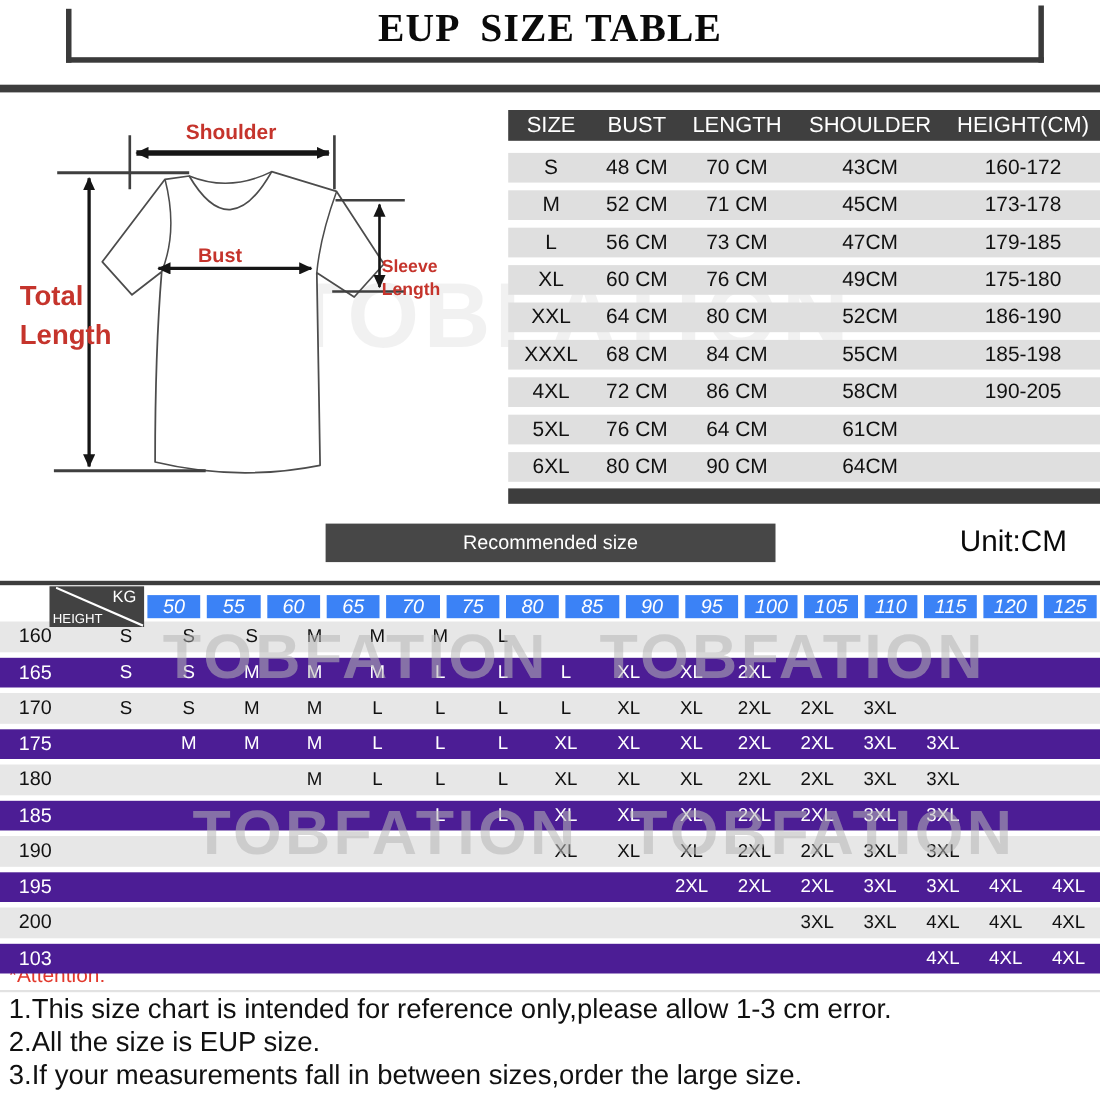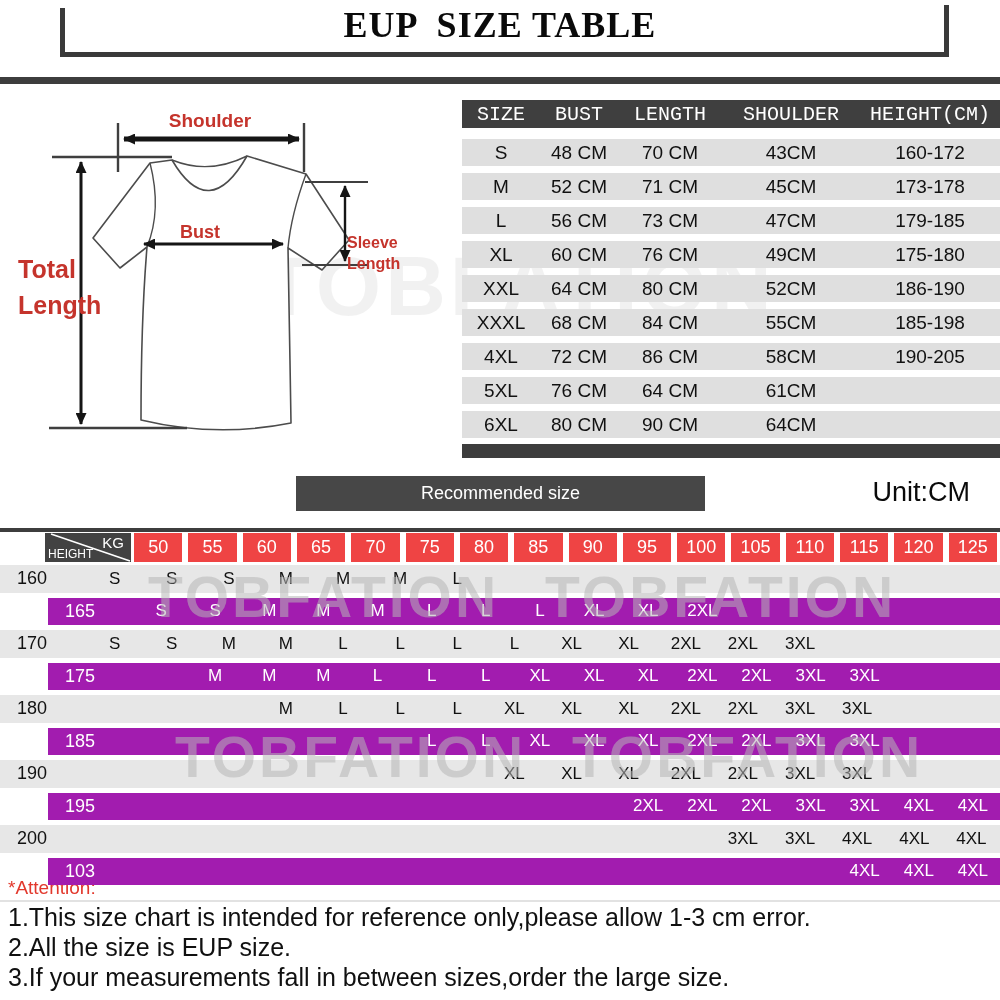--- a/index.html
+++ b/index.html
@@ -27,48 +27,48 @@
   .diagram-svg{position:absolute;left:0;top:95px;z-index:2;}
   .dlabel{position:absolute;color:#c5342c;font-weight:bold;z-index:2;}
   .lbl-shoulder{left:158px;top:110px;width:104px;text-align:center;font-size:19px;}
   .lbl-bust{left:168px;top:222px;width:64px;text-align:center;font-size:18px;}
   .lbl-total{left:18px;top:251px;width:84px;font-size:25px;line-height:1.45;}
   .lbl-sleeve{left:347px;top:233px;width:72px;font-size:16px;line-height:1.3;}
 
   
   .size-table{position:absolute;left:462px;top:100px;width:538px;z-index:2;}
   .st-grid{display:grid;grid-template-columns:78px 78px 104px 138px 140px;}
-  .st-header{height:28px;background:#3f3f3f;color:#fff;font-size:20px;font-family:Liberation Mono, monospace;}
+  .st-header{height:28px;background:#3f3f3f;color:#fff;font-size:20px;}
   .st-header .st-hcell{display:flex;align-items:center;justify-content:center;}
   .st-rows{margin-top:11px;display:flex;flex-direction:column;gap:7px;}
   .st-row{height:27px;background:#dfdfdf;font-size:19px;}
   .st-cell{display:flex;align-items:center;justify-content:center;}
   .st-bottombar{margin-top:6px;height:14px;background:#3d3d3d;}
 
   
   .reco-bar{position:absolute;left:296px;top:476px;width:409px;height:35px;background:#474747;
             color:#fff;font-size:18px;display:flex;align-items:center;justify-content:center;}
   .unit-label{position:absolute;left:853px;top:477px;width:117px;text-align:right;
               font-size:27px;color:#0a0a0a;}
 
   
   .matrix{position:absolute;left:0;top:528px;width:1000px;z-index:2;}
   .mx-topbar{height:4px;background:#3d3d3d;}
   .mx-grid{display:grid;grid-template-columns:86px repeat(16,1fr);}
   .mx-header{margin-top:1px;height:29px;padding-left:45px;}
-  .mx-hcell{background:#ef4444;color:#fff;margin:0 3px;display:flex;align-items:center;
-            justify-content:center;font-size:18px;}
+  .mx-hcell{background:#3b82f6;color:#fff;margin:8px 3px;display:flex;align-items:center;
+            justify-content:center;font-size:18px;font-style:italic;}
   .mx-corner{position:relative;background:#424242;color:#fff;margin:0;}
   .mx-corner svg{position:absolute;left:0;top:0;width:100%;height:100%;}
   .mx-kg{position:absolute;top:1px;right:7px;font-size:15px;}
   .mx-heightlbl{position:absolute;bottom:1px;left:3px;font-size:12px;}
   .mx-rows{margin-top:3px;display:flex;flex-direction:column;gap:5px;}
   .mx-row{height:27.5px;}
   .mx-row.light{background:#e7e7e7;color:#111;}
-  .mx-row.dark{background:#a21caf;color:#fff;margin-left:48px;}
+  .mx-row.dark{background:#4c1d95;color:#fff;}
   .mx-cell{display:flex;align-items:center;justify-content:center;font-size:17px;}
   .mx-height{font-size:18px;padding-right:22px;}
 
   
   .attention{position:absolute;left:8px;top:877px;font-size:19px;color:#e2382c;font-weight:normal;}
   .note-sep{position:absolute;left:0;top:900px;width:1000px;height:2px;background:#e2e2e2;}
   .note{position:absolute;left:8px;font-size:25px;color:#101010;}
   .note-1{top:903px;} .note-2{top:933px;} .note-3{top:963px;}
 </style>
 </head>

